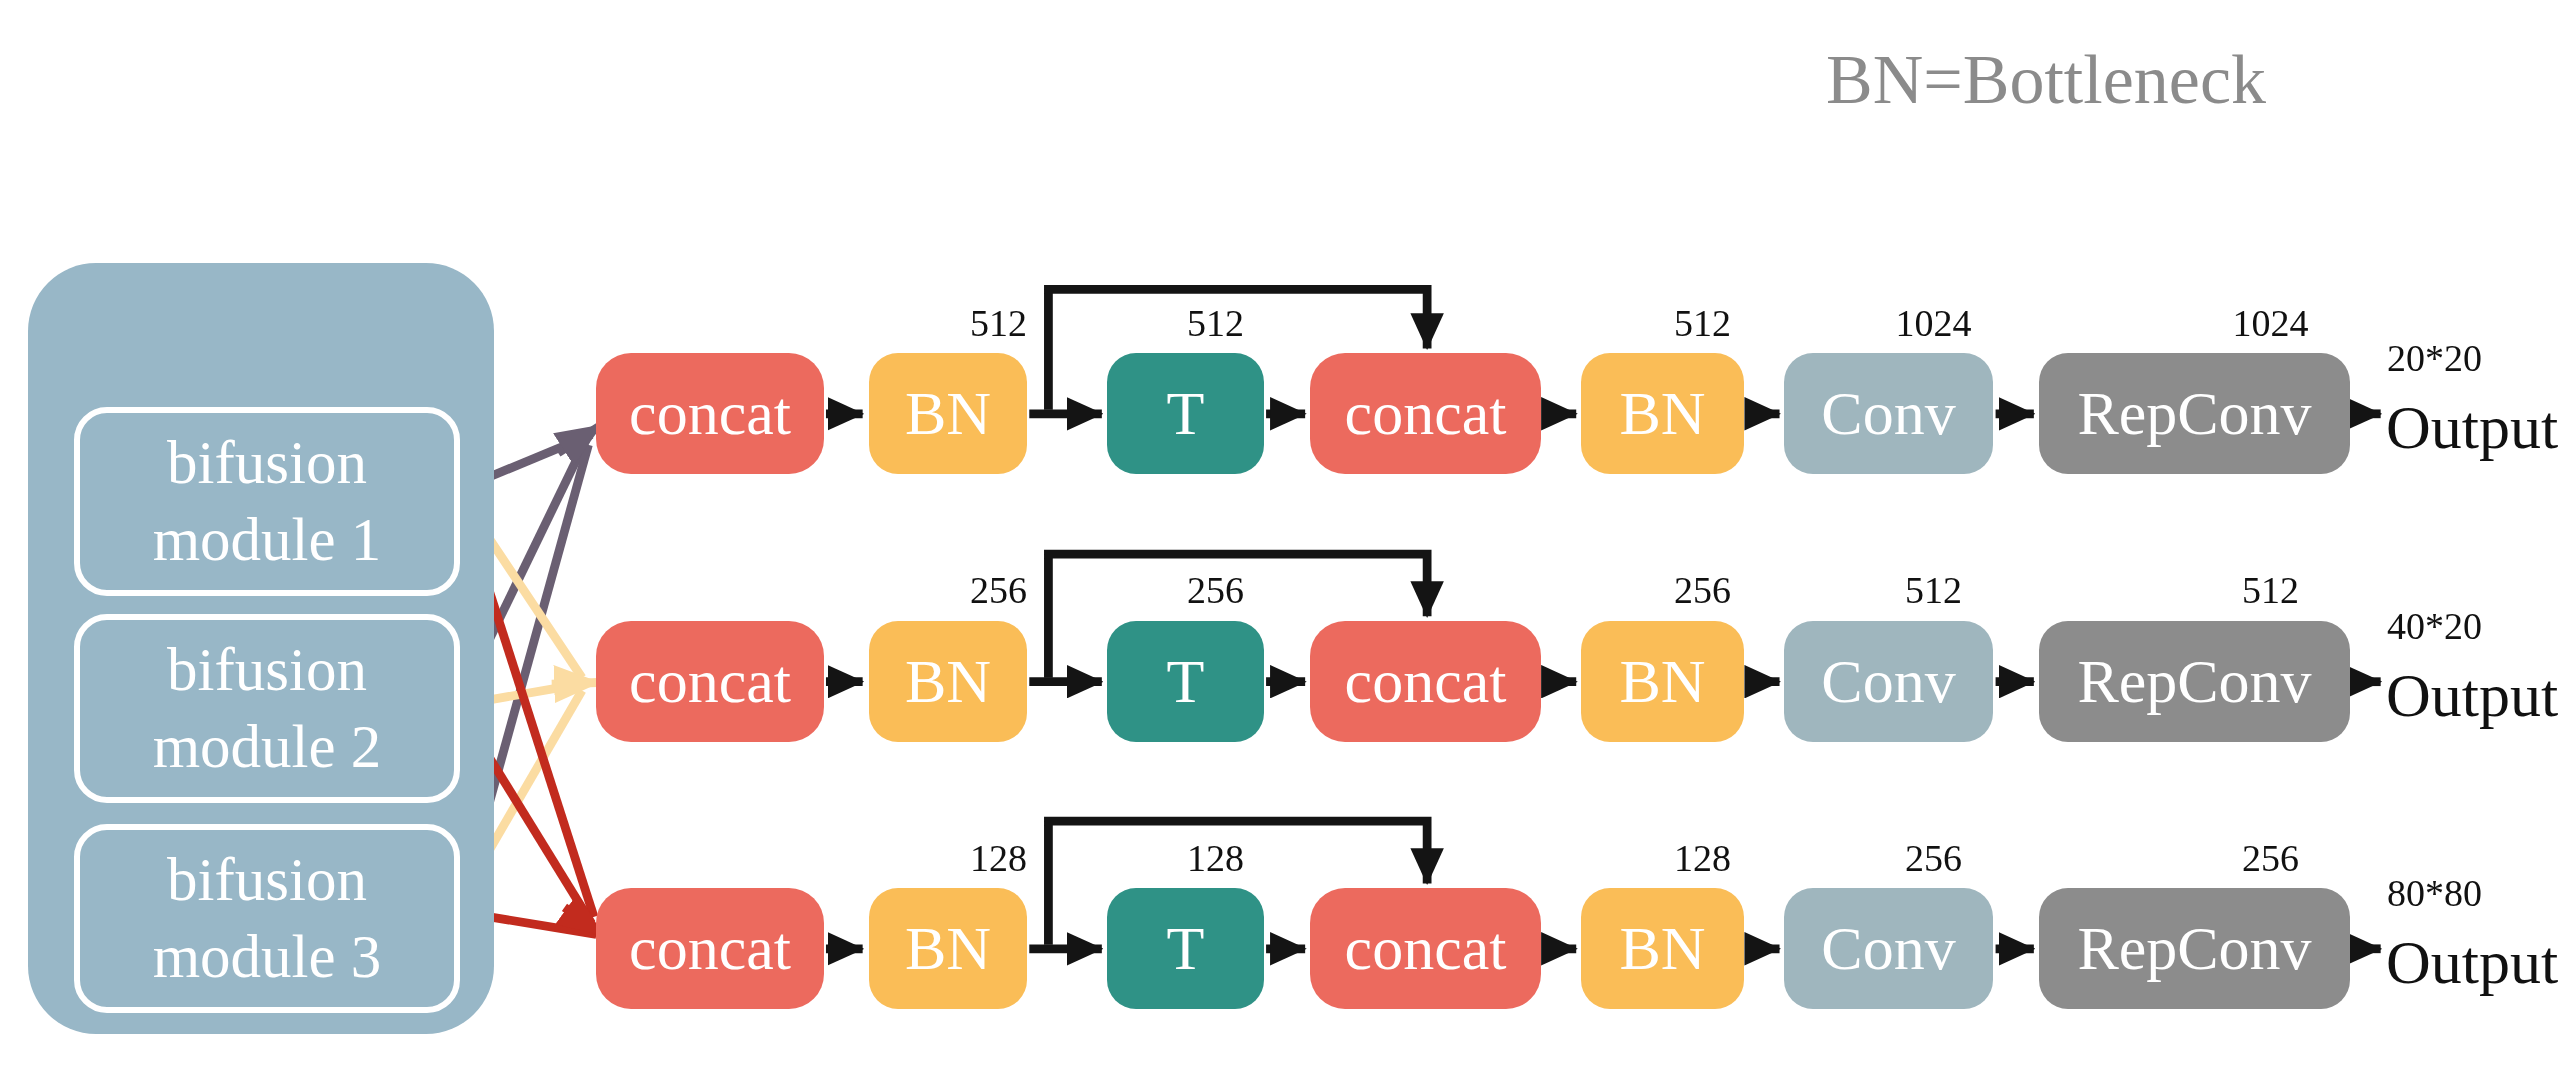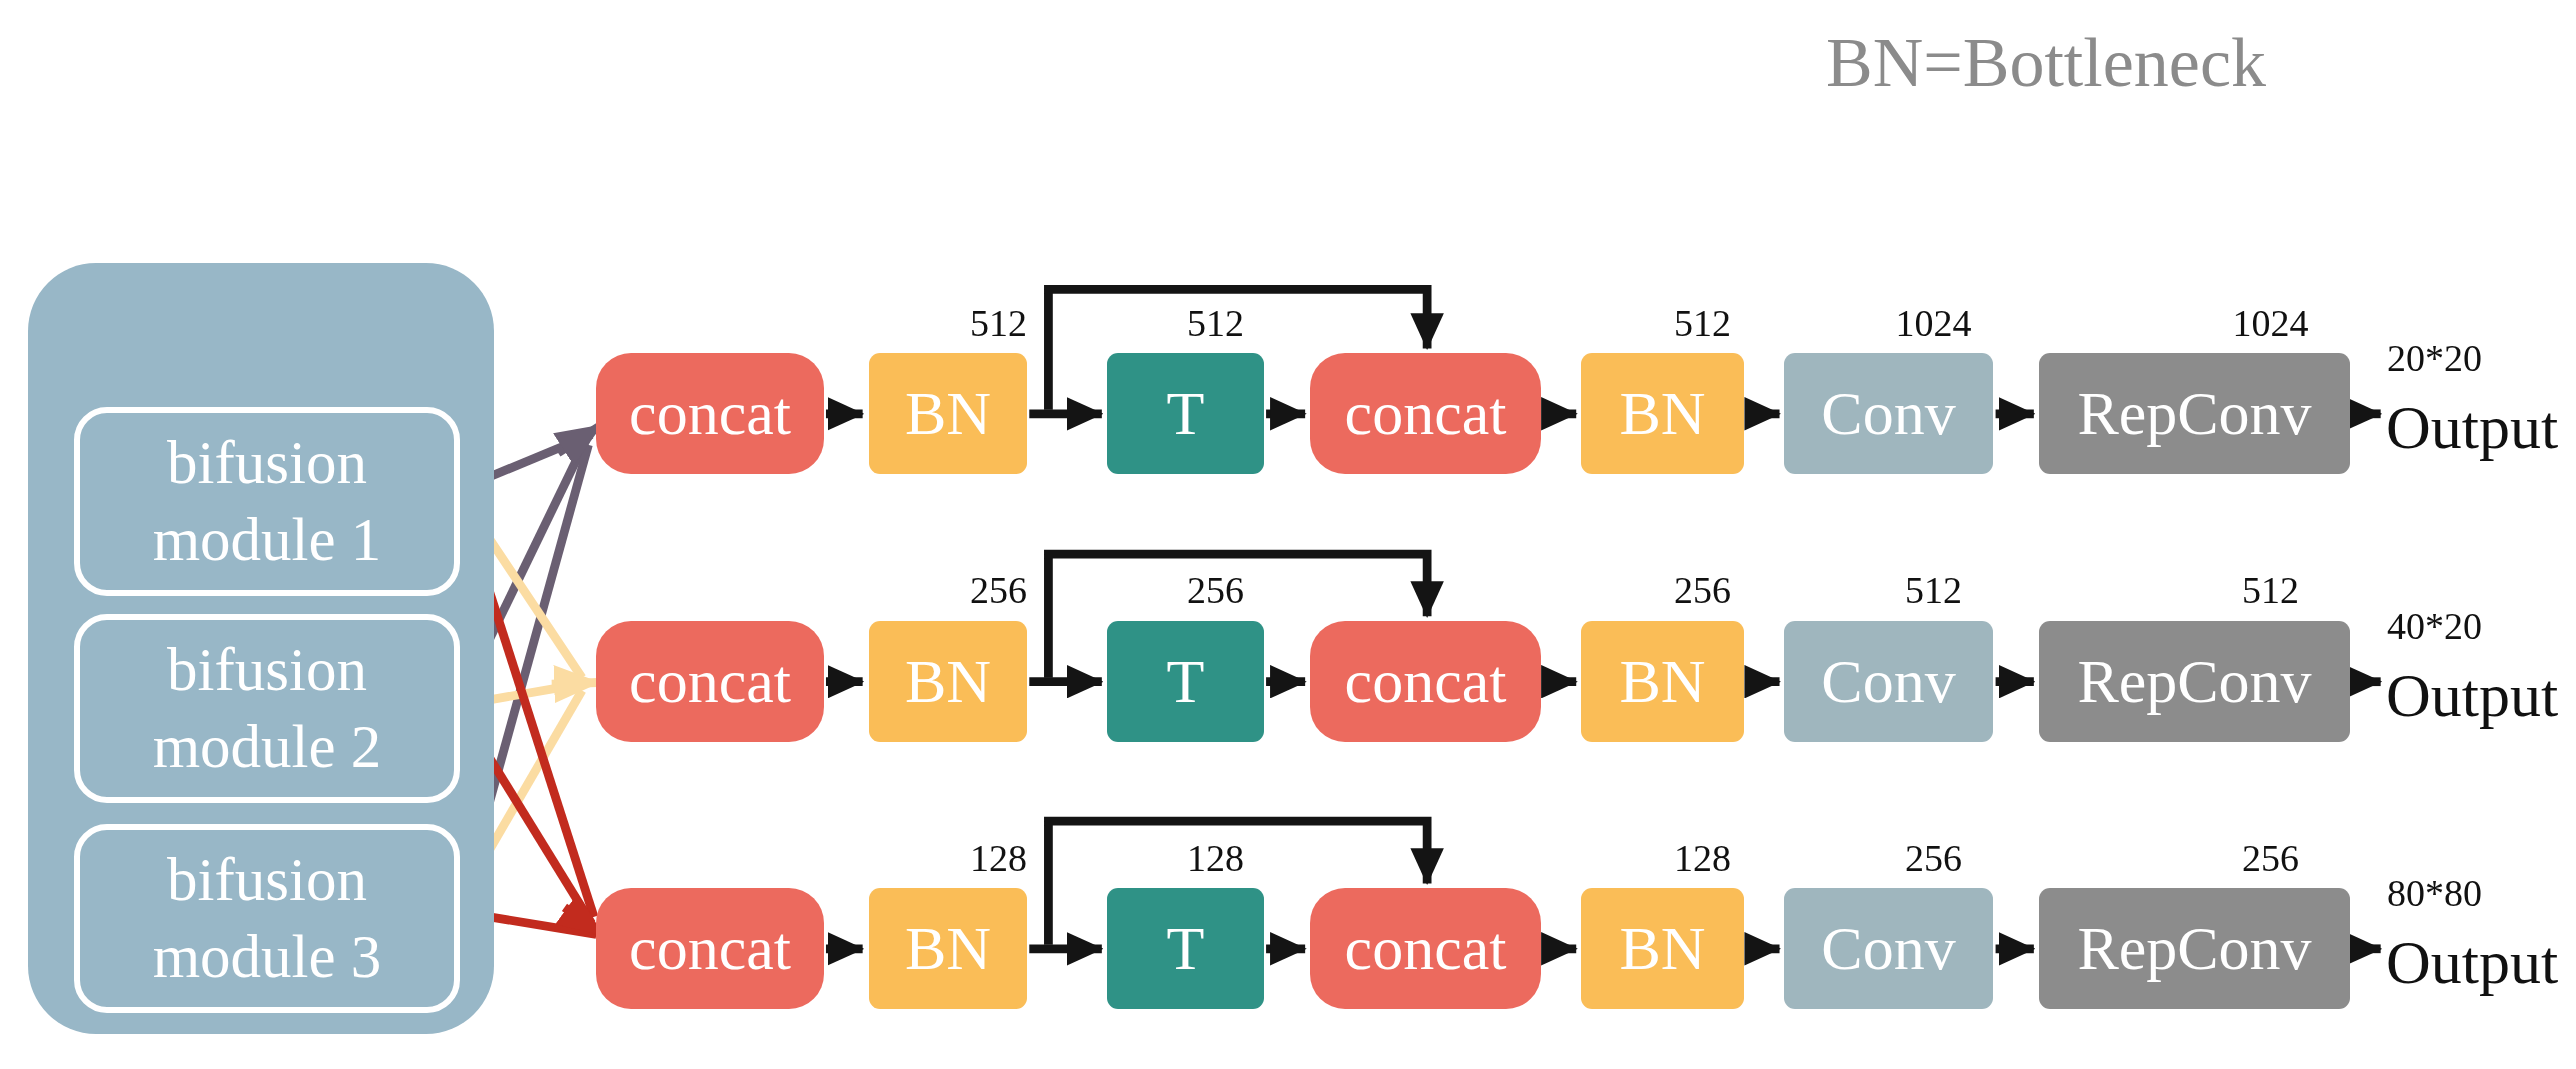--- a/index.html
+++ b/index.html
@@ -11,21 +11,21 @@
   .panel{position:absolute;left:28px;top:263px;width:466px;height:771px;
          background:var(--panel_blue);border-radius:68px;}
   .panel-title{position:absolute;left:28px;top:276px;width:466px;text-align:center;
          color:#ffffff;font-size:72px;letter-spacing:1.6px;}
   .module{position:absolute;left:74px;width:386px;height:189px;box-sizing:border-box;
          border:6.4px solid #ffffff;border-radius:33px;background:var(--panel_blue);
          color:#ffffff;font-size:61px;line-height:1.25;text-align:center;
          display:flex;flex-direction:column;justify-content:center;}
 
   
-  .blk{position:absolute;height:121px;border-radius:11px;color:#ffffff;font-size:62px;
+  .blk{position:absolute;height:121px;border-radius:29px;color:#ffffff;font-size:62px;
        display:flex;align-items:center;justify-content:center;}
   .blk.concat{background:var(--salmon);border-radius:35px;}
   .blk.bn{background:var(--orange);}
   .blk.t{background:var(--teal);}
   .blk.conv{background:var(--conv_blue);}
   .blk.repconv{background:var(--gray);}
 
   .ch{position:absolute;width:191px;text-align:center;color:#111;font-size:38px;}
   .outsize{position:absolute;width:191px;text-align:center;color:#111;font-size:38px;}
   .outlbl{position:absolute;width:207px;color:#111;font-size:62px;white-space:nowrap;}
@@ -101,21 +101,21 @@
       <line x1="1291" y1="1190" x2="1382" y2="1190" marker-end="url(#hb)"></line>
       <line x1="1588" y1="1190" x2="1637" y2="1190" marker-end="url(#hb)"></line>
       <line x1="1936" y1="1190" x2="1977" y2="1190" marker-end="url(#hb)"></line>
       <line x1="2190" y1="1190" x2="2232" y2="1190" marker-end="url(#hb)"></line>
       <line x1="2503" y1="1190" x2="2551" y2="1190" marker-end="url(#hb)"></line>
       <line x1="2950" y1="1190" x2="2986" y2="1190" marker-end="url(#hb)"></line>
       <path d="M1315,1185 V1030 H1790 V1108" fill="none" marker-end="url(#hb)"></path>
     </g>
   </svg>
 
-  <div class="legend" style="left:1826px;top:23px;">BN=Bottleneck</div>
+  <div class="legend" style="left:1826px;top:40px;">BN=Bottleneck</div>
 
   <div class="panel"></div>
 
   <div class="module" style="top:407px;">
     <span>bifusion</span>
     <span>module 1</span>
   </div>
   <div class="module" style="top:614px;">
     <span>bifusion</span>
     <span>module 2</span>

